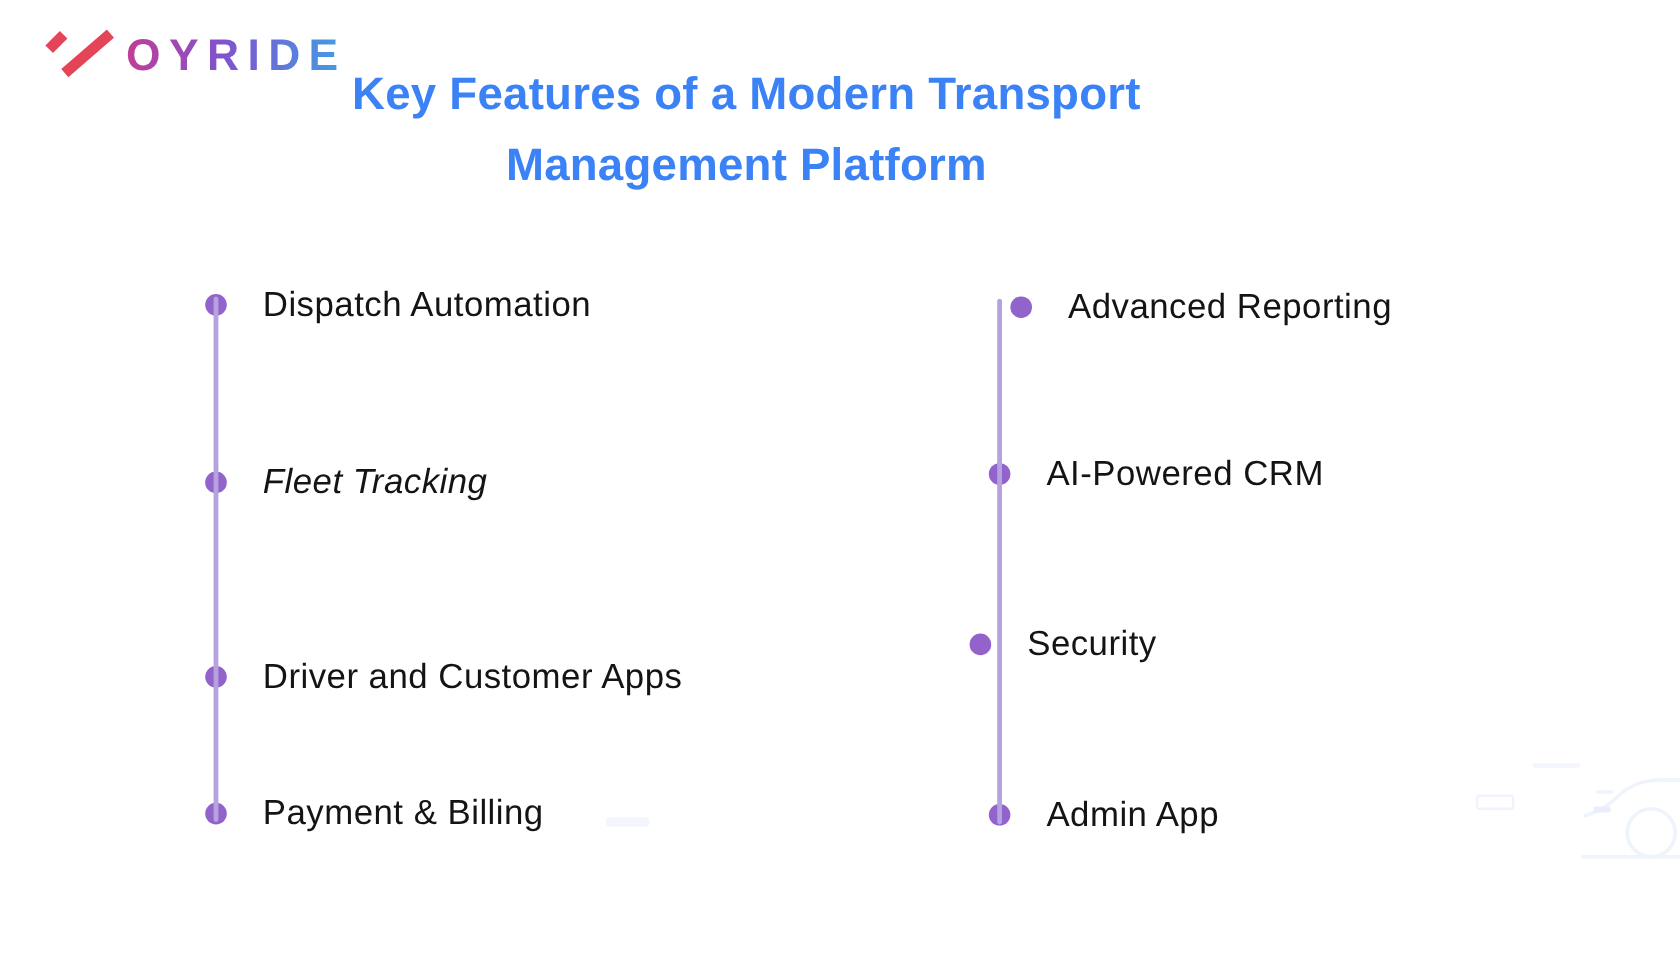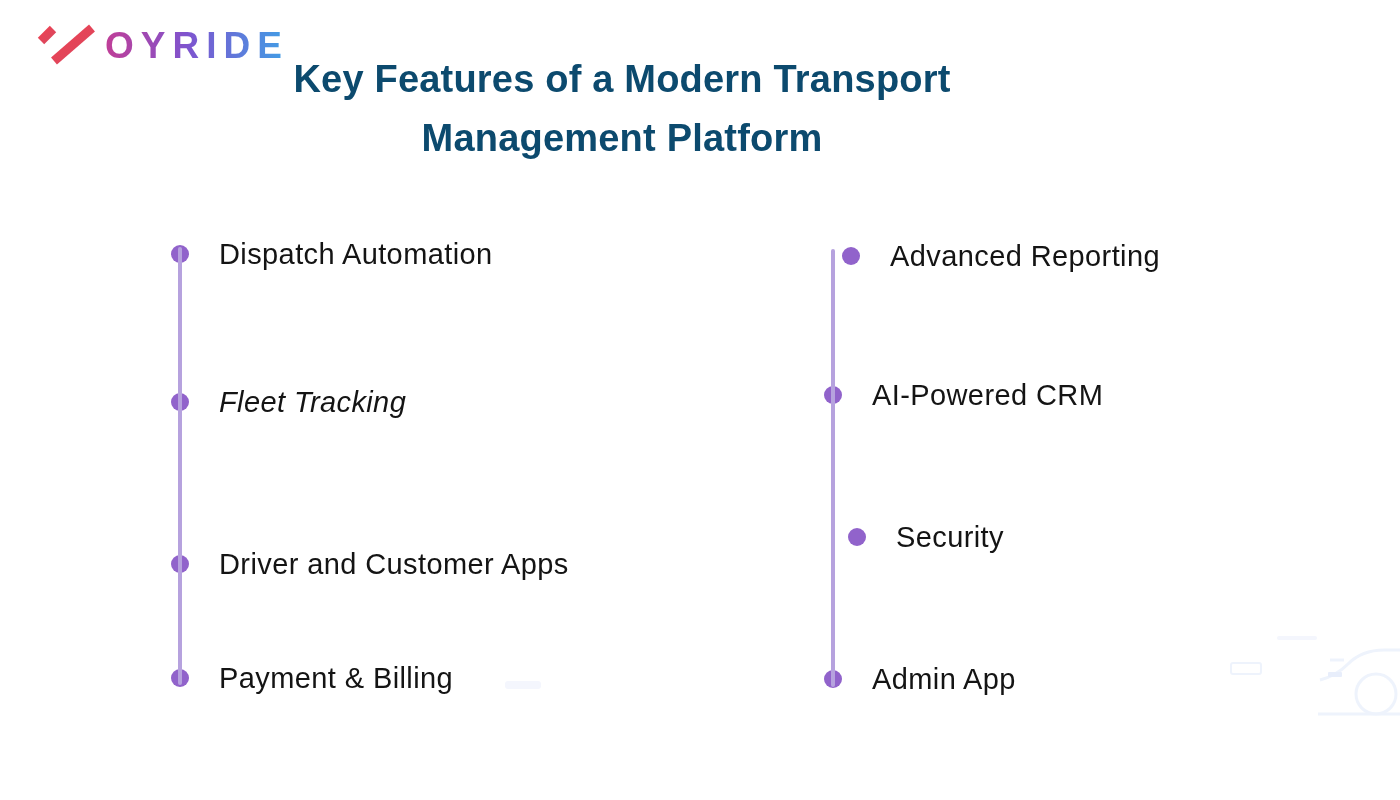--- a/index.html
+++ b/index.html
@@ -33,21 +33,21 @@
     transform: translateY(2px);
   }
 
   
   .title {
     position: absolute;
     left: 0;
     top: 50px;
     width: 1244px;
     text-align: center;
-    color: #0c4a6e;
+    color: #3b82f6;
     font-weight: 700;
     font-size: 38px;
     line-height: 59px;
     letter-spacing: 0.2px;
   }
 
   
   .track {
     position: absolute;
     width: 3.5px;
@@ -155,21 +155,21 @@
     <div class="track" style="left:831px; top:249px; height:438px;"></div>
 
     <div class="feature-item" style="left:842px; top:238px;">
       <span class="dot"></span>
       <span class="feature-label">Advanced Reporting</span>
     </div>
     <div class="feature-item" style="left:824px; top:377px;justify-content:center;">
       <span class="dot"></span>
       <span class="feature-label">AI-Powered CRM</span>
     </div>
-    <div class="feature-item" style="left:848px; top:519px;justify-content:center;">
+    <div class="feature-item" style="left:808px; top:519px;justify-content:center;">
       <span class="dot"></span>
       <span class="feature-label">Security</span>
     </div>
     <div class="feature-item" style="left:824px; top:661px;">
       <span class="dot"></span>
       <span class="feature-label">Admin App</span>
     </div>
   </div>
 
 </div>

